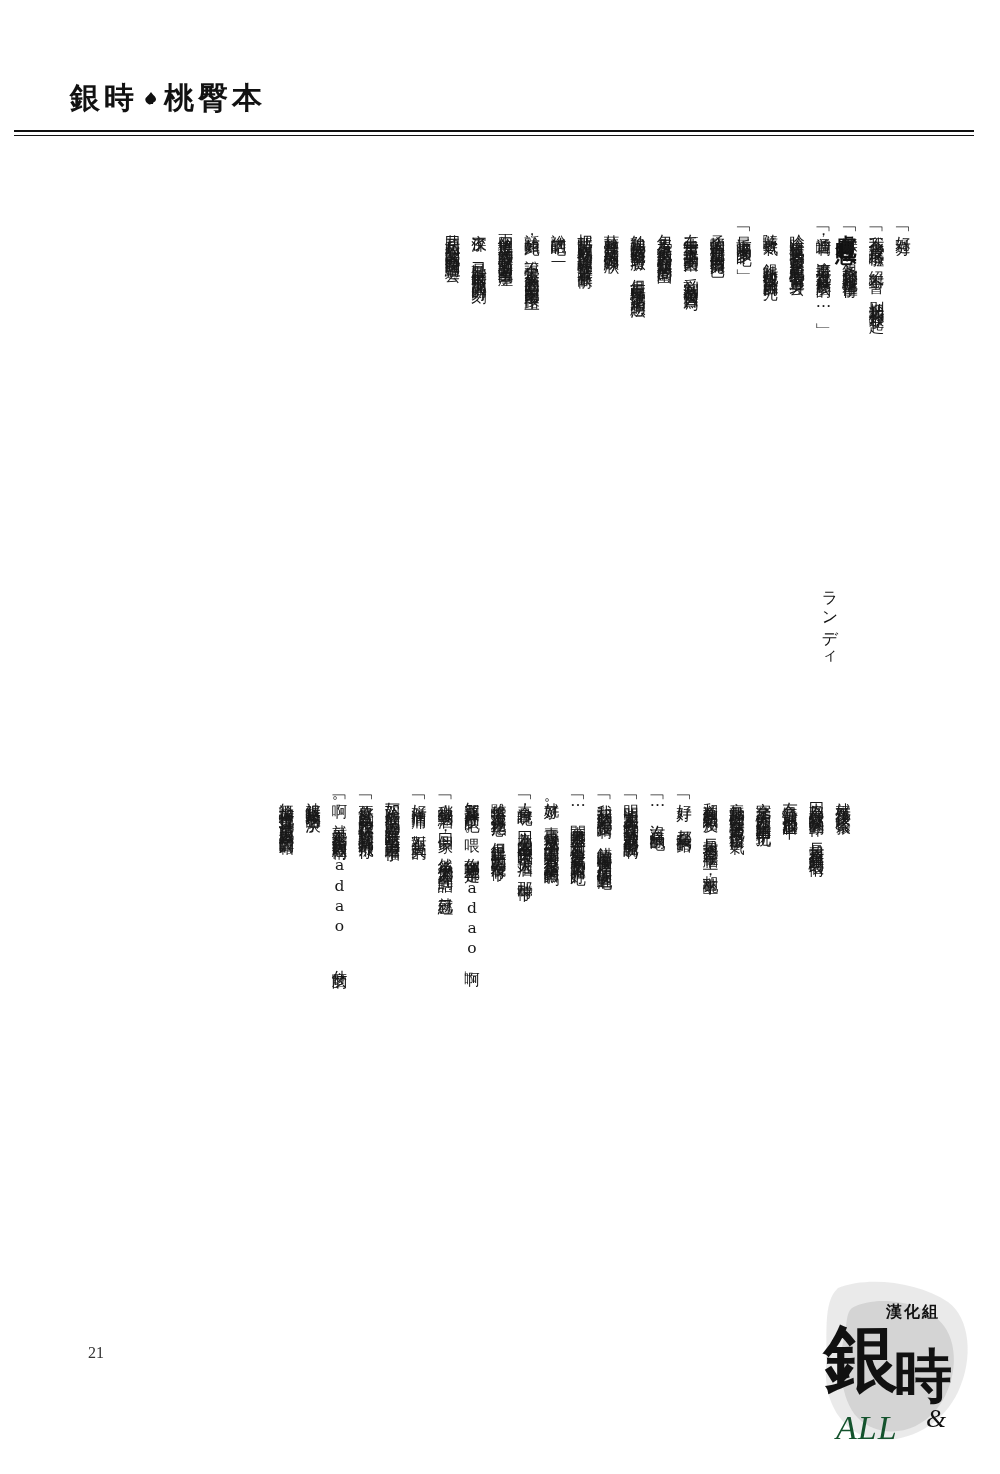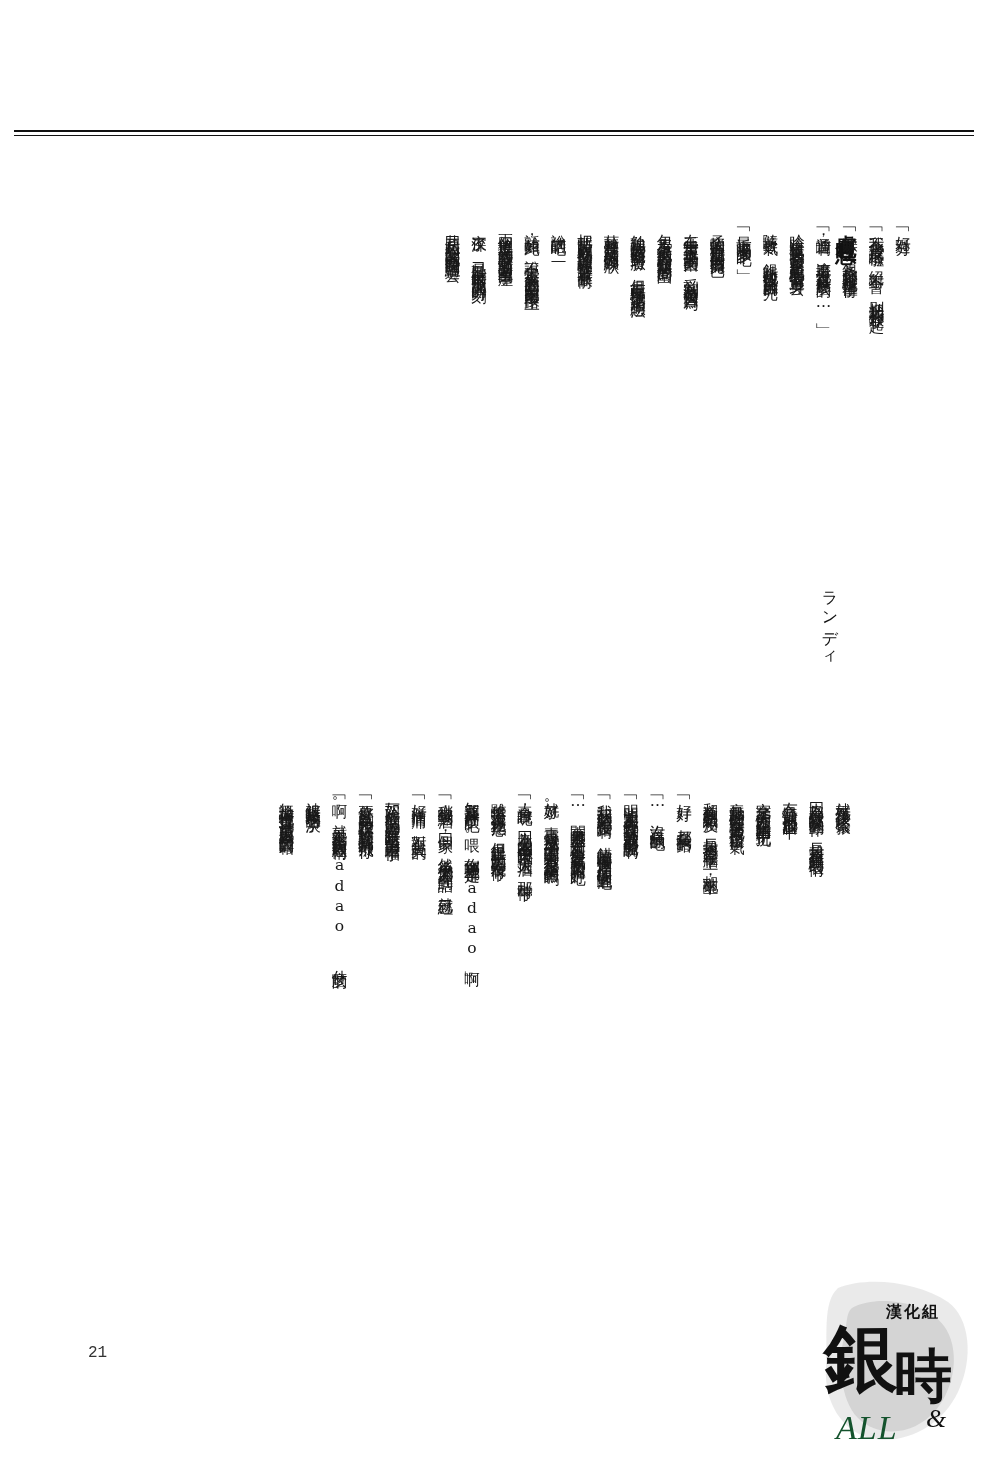--- a/index.html
+++ b/index.html
@@ -113,21 +113,21 @@
     white-space: nowrap;
     margin-left: 11px;
     font-family: "DejaVu Serif", "Liberation Serif", serif;
   }
 
   
   .page-number {
     position: absolute;
     left: 88px;
     top: 1344px;
-    font-family: Liberation Mono, monospace;
+    font-family: Liberation Serif, serif;
     font-size: 16px;
     color: #333;
   }
 
   
   .stamp {
     position: absolute;
     left: 808px;
     top: 1268px;
     width: 172px;
@@ -171,20 +171,26 @@
     font-family: "Liberation Serif", serif;
     font-style: italic;
     font-size: 26px;
     color: #111;
   }
 </style>
 </head>
 <body>
 
 <div class="header">
+  <div class="header-title">
+    <span>銀時</span><span class="header-mark"><svg width="22" height="22" viewBox="0 0 22 22">
+          <path d="M7 14 C4 11 5.5 7 8 8.5 C8.6 6.5 11 6.5 11.4 8.8 C13.6 6.8 16.5 9.5 14.5 12.5 C13 14.8 10.5 15.5 9.2 15.4 Z" fill="#111"></path>
+          <path d="M11 3 C12.8 6 16 7.6 16 10.2 C16 12.2 14.2 13.4 12.6 12.6 L13.2 15 L8.8 15 L9.4 12.6 C7.8 13.4 6 12.2 6 10.2 C6 7.6 9.2 6 11 3 Z" fill="#111"></path>
+        </svg></span><span>桃臀本</span>
+  </div>
   <div class="header-rule"></div>
   <div class="header-rule-thin"></div>
 </div>
 
 <div class="title-block">膚色吐息</div>
 <div class="author-block">ランディ</div>
 
 <div id="col-top">
     <div class="vcol">共同起居的少女的就寢時間已經過去</div>
     <div class="vcol">夜深了 已是歌舞伎町撤下門簾的時刻</div>

